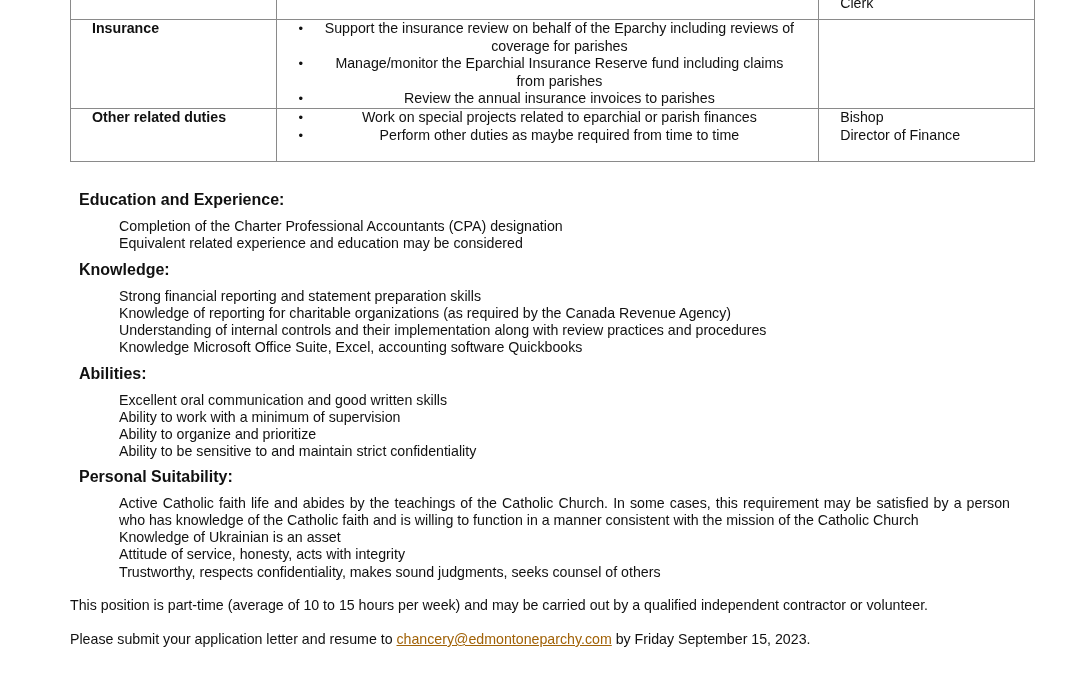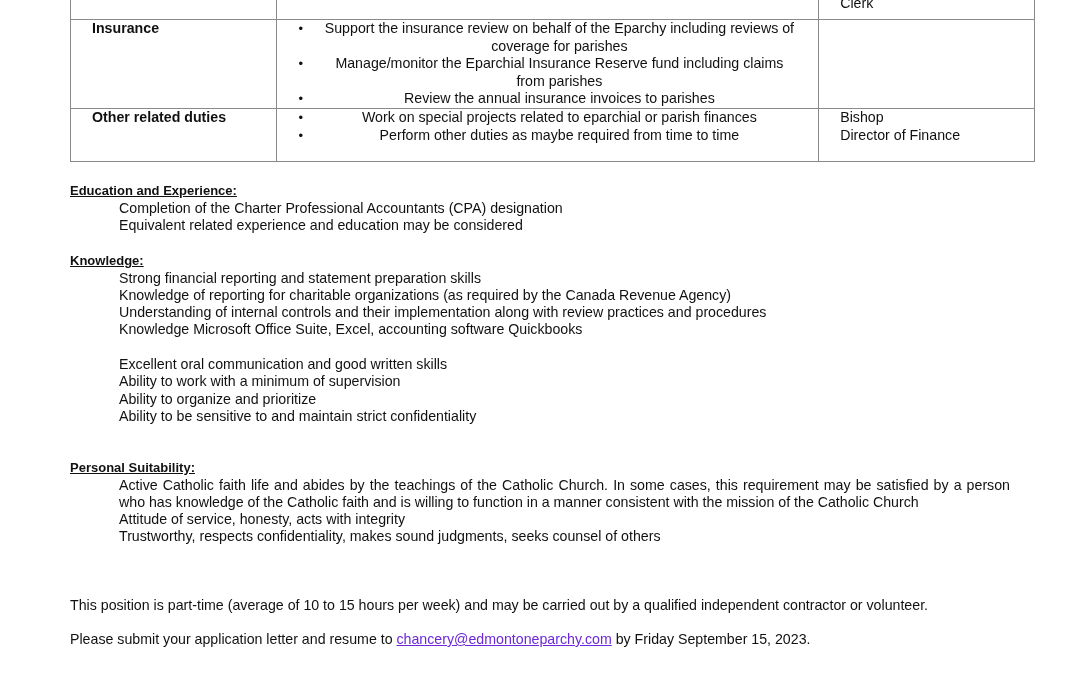--- a/index.html
+++ b/index.html
@@ -22,21 +22,21 @@
     .row-ins td { height: 88px; margin-left: 48px; }
     .row-oth td { height: 52px; }
     .partial { position: relative; top: -4px; }
     ul.duties { margin: 0; padding: 0 0 0 24px; list-style: none; }
     ul.duties li { position: relative; text-align: center; }
     ul.duties li::before {
       content: "•"; position: absolute; left: -23px; top: 0; font-size: 13px;
     }
     .right-lines div { line-height: 17.5px; }
     .section { position: absolute; left: 70px; width: 960px; }
-    .section h3 { margin: 0; font-size: 13px; font-weight: bold; line-height: 17.5px; text-decoration: underline; }
+    .section h3 { margin: 9px; font-size: 16px; font-weight: bold; line-height: 17.5px; }
     .section .item { padding-left: 49px; line-height: 17.3px; }
     .para { position: absolute; left: 70px; width: 970px; line-height: 17.5px; }
     a.email { color: #1a1ad0; text-decoration: underline; }
     .just { text-align: justify; text-align-last: left; padding-right: 30px; }
   </style>
 </head>
 <body>
 
 <table class="table">
   <tbody>
@@ -82,28 +82,30 @@
 
 <div class="section" style="top:252px;">
   <h3>Knowledge:</h3>
   <div class="item">Strong financial reporting and statement preparation skills</div>
   <div class="item">Knowledge of reporting for charitable organizations (as required by the Canada Revenue Agency)</div>
   <div class="item">Understanding of internal controls and their implementation along with review practices and procedures</div>
   <div class="item">Knowledge Microsoft Office Suite, Excel, accounting software Quickbooks</div>
 </div>
 
 <div class="section" style="top:356px;">
+  <h3>Abilities:</h3>
   <div class="item">Excellent oral communication and good written skills</div>
   <div class="item">Ability to work with a minimum of supervision</div>
   <div class="item">Ability to organize and prioritize</div>
   <div class="item">Ability to be sensitive to and maintain strict confidentiality</div>
 </div>
 
 <div class="section" style="top:459px; width:970px;">
   <h3>Personal Suitability:</h3>
   <div class="item just">Active Catholic faith life and abides by the teachings of the Catholic Church. In some cases, this requirement may be satisfied by a person who has knowledge of the Catholic faith and is willing to function in a manner consistent with the mission of the Catholic Church</div>
+  <div class="item">Knowledge of Ukrainian is an asset</div>
   <div class="item">Attitude of service, honesty, acts with integrity</div>
   <div class="item">Trustworthy, respects confidentiality, makes sound judgments, seeks counsel of others</div>
 </div>
 
 <div class="para" style="top:597px;">This position is part-time (average of 10 to 15 hours per week) and may be carried out by a qualified independent contractor or volunteer.</div>
 
-<div class="para" style="top:631px;"><span>Please submit your application letter and resume to </span><a class="email" href="mailto:chancery@edmontoneparchy.com" style="color: #6d28d9;">chancery@edmontoneparchy.com</a><span> by Friday September 15, 2023.</span></div>
+<div class="para" style="top:631px;"><span>Please submit your application letter and resume to </span><a class="email" href="mailto:chancery@edmontoneparchy.com" style="color: #a16207;">chancery@edmontoneparchy.com</a><span> by Friday September 15, 2023.</span></div>
 
 </body></html>

